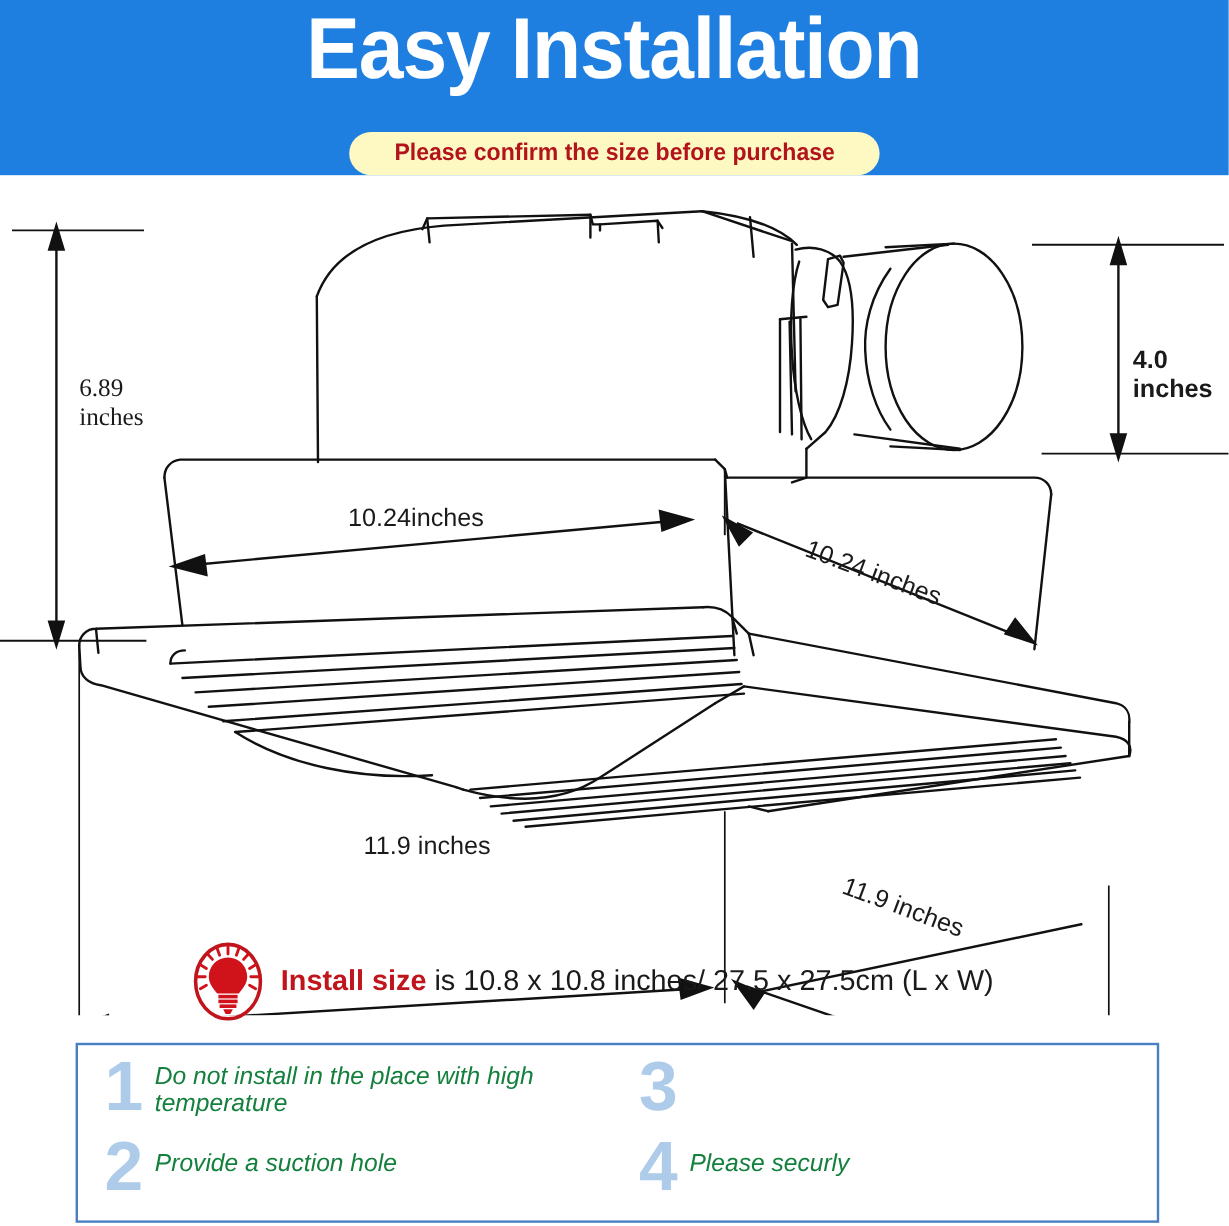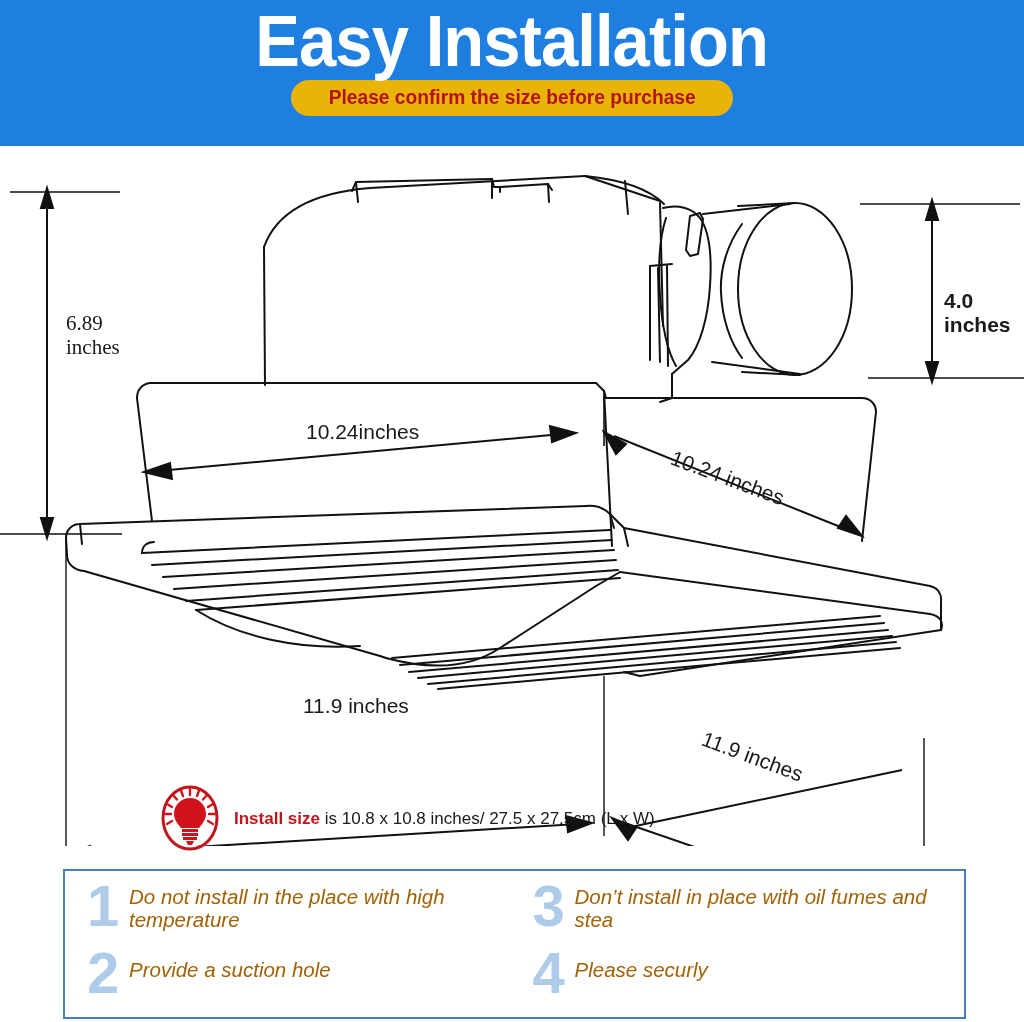--- a/index.html
+++ b/index.html
@@ -14,35 +14,35 @@
     width: 1024px; height: 1022px;
     background: #ffffff;
   }
 
   
   .banner {
     position: absolute; left: 0; top: 0;
     width: 1024px; height: 146px;
     background: #1E7FE0;
     display: flex; flex-direction: column;
-    align-items: center; justify-content: flex-start;
+    align-items: center; justify-content: space-between;
     padding-top: 4px;
   }
   .banner-title {
     color: #ffffff;
     font-size: 72px;
     font-weight: bold;
     letter-spacing: -1px;
     line-height: 1.05;
     transform: scaleX(0.93);
     white-space: nowrap;
   }
   .banner-pill {
     margin-top: 0;
-    background: #eab308;
+    background: #fef9c3;
     border-radius: 22px;
     padding: 6px 30px 7px 30px;
     display: flex; align-items: center; justify-content: center;
   }
   .banner-pill-text {
     color: #B3141C;
     font-size: 20px;
     font-weight: bold;
     transform: scaleX(0.96);
     white-space: nowrap;
@@ -58,41 +58,41 @@
   .dim-label {
     position: absolute;
     color: #1a1a1a;
     font-size: 21px;
     line-height: 1.12;
     white-space: nowrap;
     font-family: "Liberation Sans", sans-serif;
   }
   #dim-height-label { left: 66px; top: 166px; font-family: Liberation Serif, serif; }
   #dim-duct-label   { left: 944px; top: 143px; font-weight: bold; }
-  #dim-top-left-label { left: 306px; top: 274px; text-align: right; }
+  #dim-top-left-label { left: 290px; top: 274px; text-align: right; }
   #dim-top-right-label {
     left: 676px; top: 300px;
     transform: rotate(20.5deg);
     transform-origin: left top;
   }
   #dim-bottom-left-label { left: 303px; top: 548px; }
   #dim-bottom-right-label {
     left: 707px; top: 581px;
     transform: rotate(20.5deg);
     transform-origin: left top;
   }
 
   
   .callout {
     position: absolute; left: 160px; top: 785px;
     display: flex; align-items: center; gap: 14px;
   }
   .bulb-icon { width: 60px; height: 66px; flex: 0 0 auto; }
   .callout-text {
-    font-size: 17px;
+    font-size: 24px;
     color: #1a1a1a;
     white-space: nowrap;
     line-height: 1;
   }
   .callout-text .strong {
     color: #C0151C;
     font-weight: bold;
   }
 
   
@@ -118,21 +118,21 @@
     font-size: 58px;
     font-weight: bold;
     line-height: 0.92;
     width: 42px;
     flex: 0 0 auto;
     font-family: "Liberation Sans", sans-serif;
   }
   .tip-text {
     font-size: 20.5px;
     font-style: italic;
-    color: #a16207;
+    color: #15803d;
     line-height: 1.14;
     padding-top: 6px;
   }
   .tip-1 { grid-column: 1; grid-row: 1; }
   .tip-2 { grid-column: 1; grid-row: 2; align-items: flex-start; }
   .tip-3 { grid-column: 2; grid-row: 1; }
   .tip-4 { grid-column: 2; grid-row: 2; }
   .tip-2 .tip-text, .tip-4 .tip-text { padding-top: 12px; text-align: center; }
 </style>
 </head>
@@ -326,21 +326,20 @@
     <div class="tip tip-1">
       <div class="tip-num">1</div>
       <div class="tip-text">Do not install in the place with high temperature</div>
     </div>
     <div class="tip tip-2">
       <div class="tip-num">2</div>
       <div class="tip-text">Provide a suction hole</div>
     </div>
     <div class="tip tip-3 tip-col-right">
       <div class="tip-num">3</div>
-      <div class="tip-text">Don’t install in place with oil fumes and stea</div>
     </div>
     <div class="tip tip-4 tip-col-right">
       <div class="tip-num">4</div>
       <div class="tip-text">Please securly</div>
     </div>
   </div>
 
 </div>
 
 </body></html>

